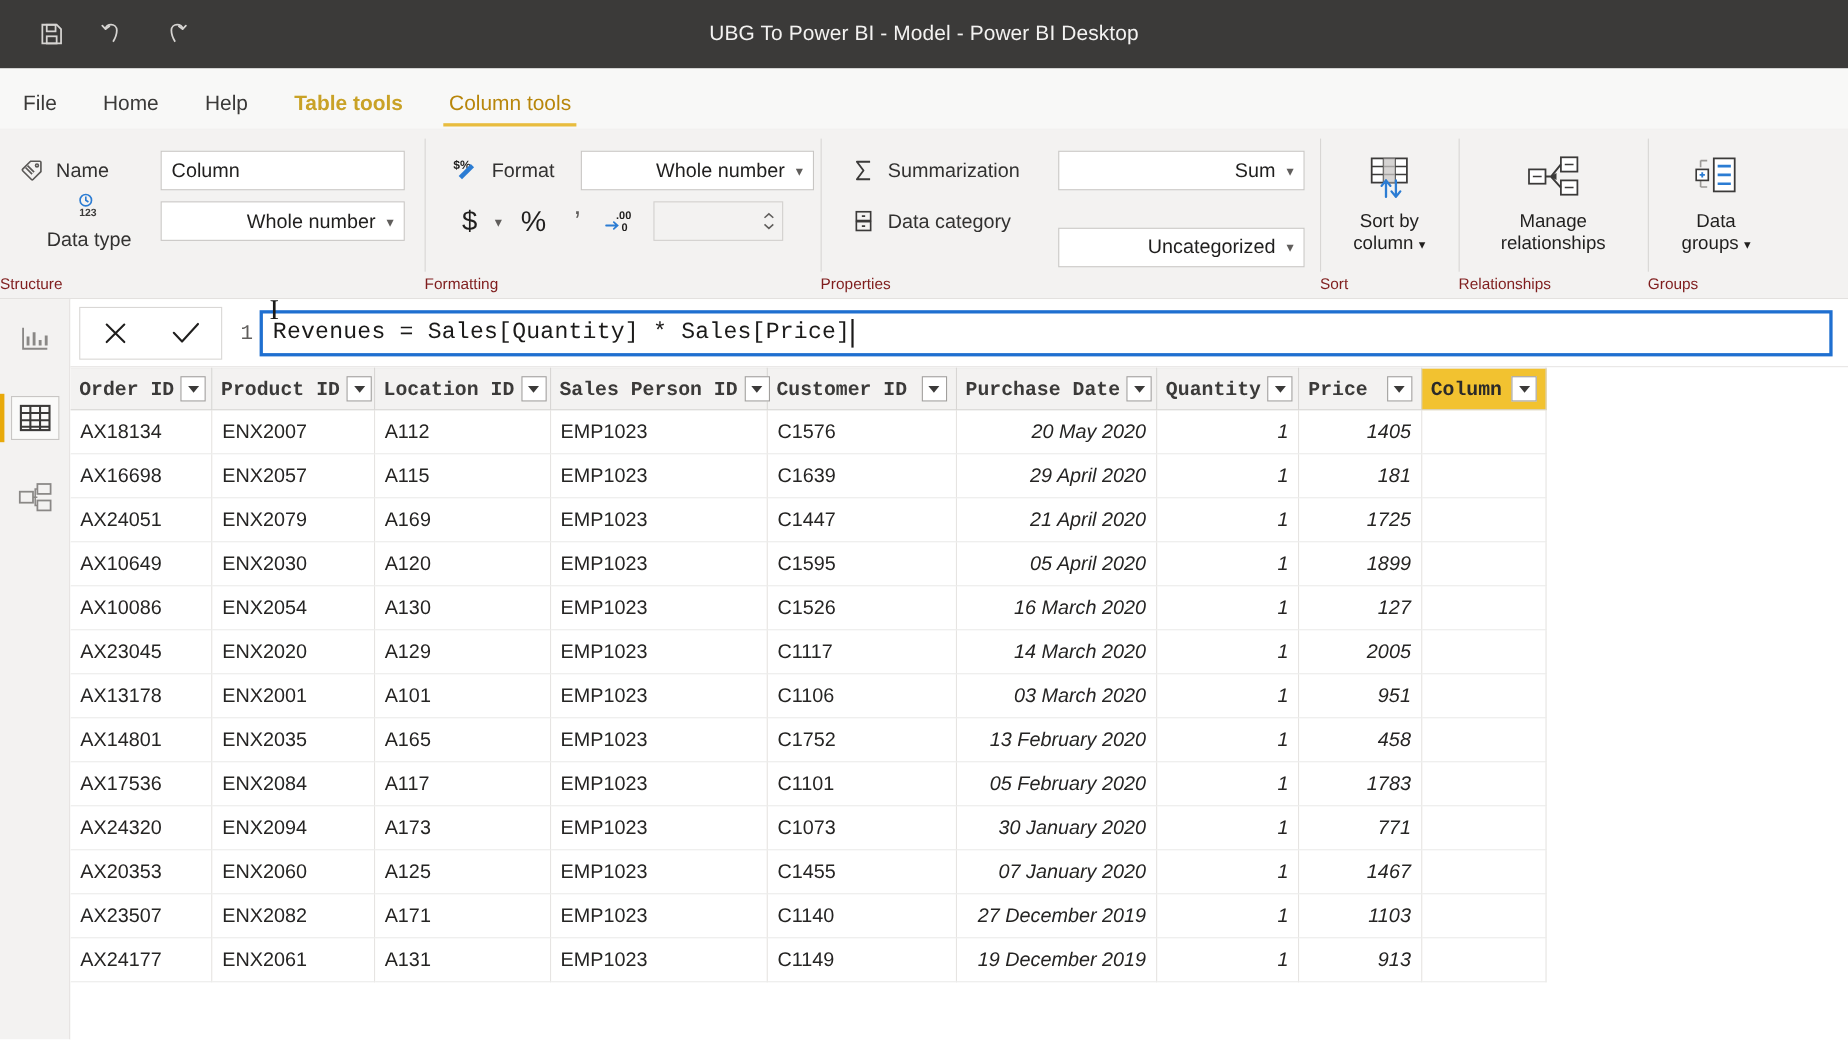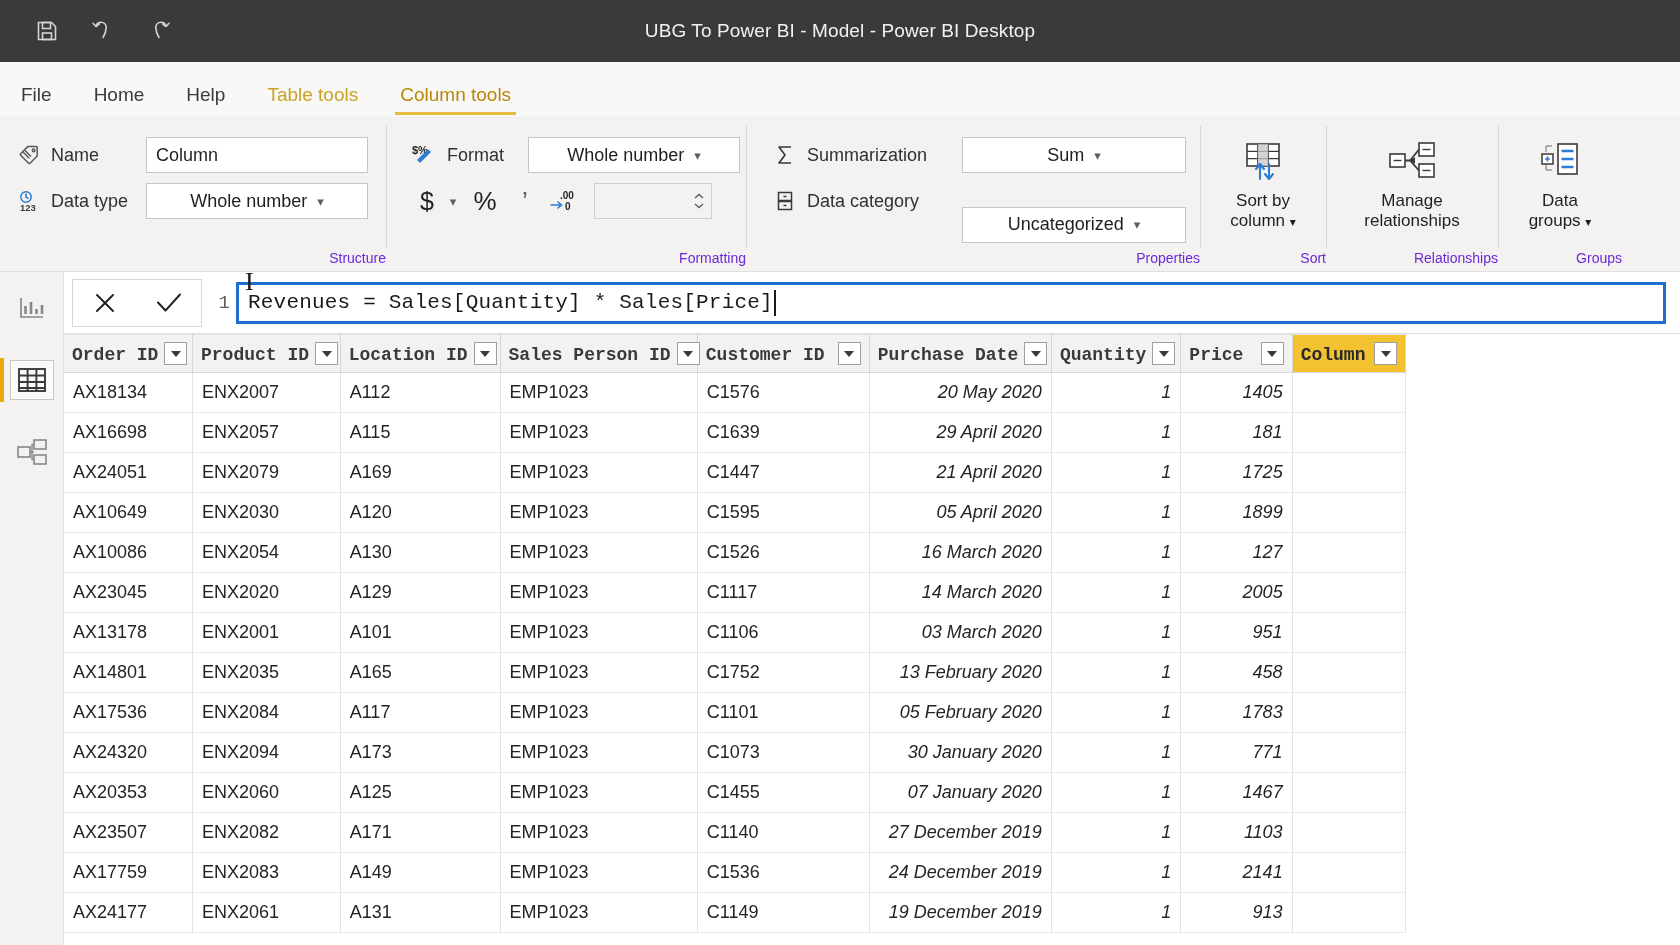--- a/index.html
+++ b/index.html
@@ -34,21 +34,21 @@
     height: 56px; background: #f8f8f7;
     display: flex; align-items: flex-end; 
     border-bottom: 1px solid #f0efee;
   }
   .tab {
     position: relative; padding: 0 21px 13px 21px;
     font-size: 19px; color: #3b3a39; cursor: pointer;
     line-height: 1;
   }
   .tab.file { color: #3b3a39; }
-  .tab.contextual { color: #c9a227; }
+  .tab.contextual { color: #c9a227; font-weight: bold; }
   .tab.active { color: #b8860b; font-weight: 400; }
   .tab.active::after {
     content: ""; position: absolute; left: 16px; right: 16px; bottom: 2px;
     height: 3px; background: #e8bc3e;
   }
 
   
   .ribbon {
     height: 154px; background: #f3f2f1;
     display: flex; align-items: stretch;
@@ -59,38 +59,38 @@
     position: relative; display: flex; flex-direction: column;
     justify-content: flex-start;
     padding: 14px 0 0 0;
   }
   .rgroup + .rgroup::before {
     content: ""; position: absolute; left: 0; top: 8px; bottom: 24px;
     width: 1px; background: #d8d6d4;
   }
   .rgroup-label {
     position: absolute; bottom: 5px; left: 0; right: 0;
-    text-align: right; font-size: 14px; color: #6d28d9;
+    text-align: left; font-size: 14px; color: #7f1d1d;
   }
   .rrow { display: flex; align-items: center; height: 46px; }
   .rlabel {
     display: flex; align-items: center; gap: 9px;
     font-size: 18px; color: #323130; white-space: nowrap;
   }
   .rlabel .gi { width: 26px; height: 26px; display:flex; align-items:center; justify-content:center; }
 
   .txtbox {
     height: 36px; background: #ffffff; border: 1px solid #c8c6c4;
     font-size: 18px; color: #201f1e; padding: 0 9px;
     display: flex; align-items: center;
   }
   .selbox {
     height: 36px; background: #ffffff; border: 1px solid #c8c6c4;
     font-size: 18px; color: #201f1e; padding: 0 9px;
-    display: flex; align-items: center; justify-content: center;
+    display: flex; align-items: center; justify-content: flex-end;
     cursor: pointer;
   }
   .selbox .chev { color: #605e5c; font-size: 13px; margin-left: 10px; }
   .spinbox {
     height: 36px; background: #f3f2f1; border: 1px solid #d2d0ce;
     font-size: 18px; color: #b3b0ad; padding: 0 6px 0 9px;
     display: flex; align-items: center; justify-content: space-between;
     cursor: text;
   }
   .spin-arrows { display: flex; flex-direction: column; gap: 2px; color: #605e5c; }
@@ -238,21 +238,21 @@
               <path d="M3.6 10.8 10.8 3.6h8.4a1 1 0 0 1 1 1v8.4l-7.2 7.2a1 1 0 0 1-1.4 0L3.6 12.2a1 1 0 0 1 0-1.4z"></path>
               <circle cx="16.6" cy="7.4" r="1.3"></circle>
               <path d="M8 7.5 14 13.5M6.2 9.3 12.2 15.3"></path>
             </svg>
           </span>
           <span>Name</span>
         </div>
         <div class="txtbox" style="width:222px;">Column</div>
       </div>
       <div class="rrow">
-        <div class="rlabel" style="width:130px;">
+        <div class="rlabel" style="width:130px;flex-direction:column;">
           <span class="gi">
             <svg width="25" height="25" viewBox="0 0 25 25" fill="none">
               <circle cx="9" cy="8" r="5.2" stroke="#2b7cd3" stroke-width="1.5"></circle>
               <path d="M9 4.6V8l2.4 1.6" stroke="#2b7cd3" stroke-width="1.5"></path>
               <text x="3" y="22" font-family="Liberation Sans, sans-serif" font-size="9.5" font-weight="bold" fill="#3b3a39">123</text>
             </svg>
           </span>
           <span>Data type</span>
         </div>
         <div class="selbox" style="width:222px;">
@@ -675,31 +675,20 @@
             <td>ENX2082</td>
             <td>A171</td>
             <td>EMP1023</td>
             <td>C1140</td>
             <td class="num">27 December 2019</td>
             <td class="num">1</td>
             <td class="num">1103</td>
             <td class="empty"></td>
           </tr>
           <tr>
-            <td>AX17759</td>
-            <td>ENX2083</td>
-            <td>A149</td>
-            <td>EMP1023</td>
-            <td>C1536</td>
-            <td class="num">24 December 2019</td>
-            <td class="num">1</td>
-            <td class="num">2141</td>
-            <td class="empty"></td>
-          </tr>
-          <tr>
             <td>AX24177</td>
             <td>ENX2061</td>
             <td>A131</td>
             <td>EMP1023</td>
             <td>C1149</td>
             <td class="num">19 December 2019</td>
             <td class="num">1</td>
             <td class="num">913</td>
             <td class="empty"></td>
           </tr>

